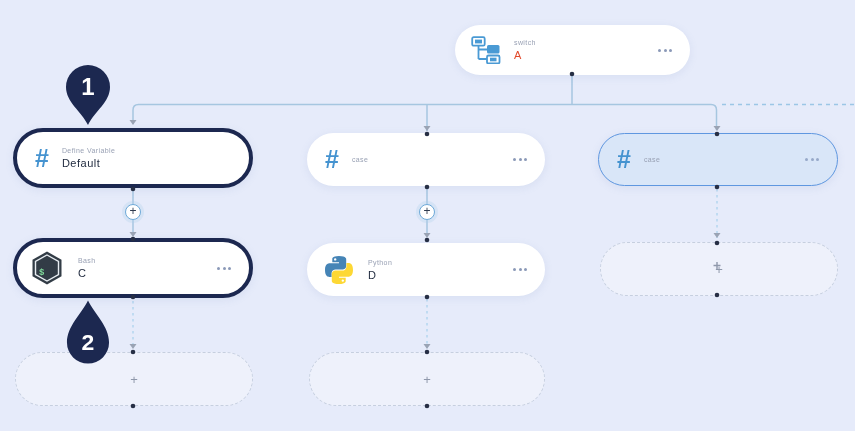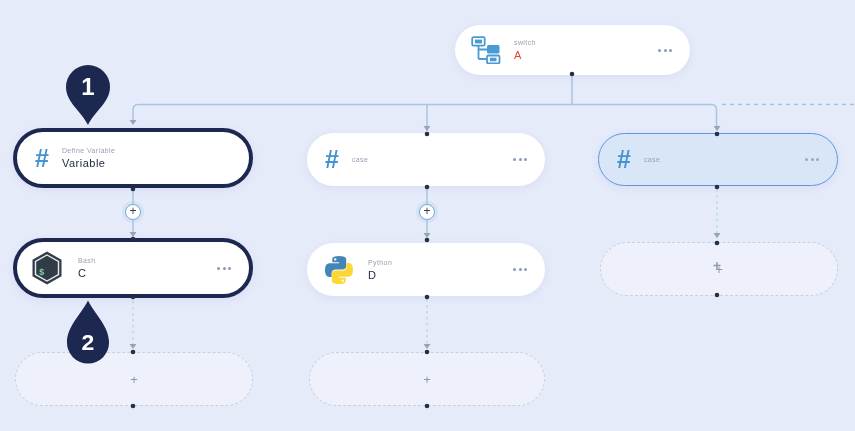--- a/index.html
+++ b/index.html
@@ -82,21 +82,21 @@
         <i></i>
         <i></i>
         <i></i>
       </span>
   </div>
 
   <div class="node hl" style="left:13px;top:128px;width:240px;height:60px;">
     <span class="hash-glyph">#</span>
     <span class="txt">
       <span class="lbl">Define Variable</span>
-      <span class="val">Variable</span>
+      <span class="val">Default</span>
     </span>
   </div>
 
   <div class="node" style="left:307px;top:133px;width:238px;height:53px;">
     <span class="hash-glyph">#</span>
     <span class="txt">
       <span class="lbl">case</span>
     </span>
     <span class="dots">
         <i></i>

